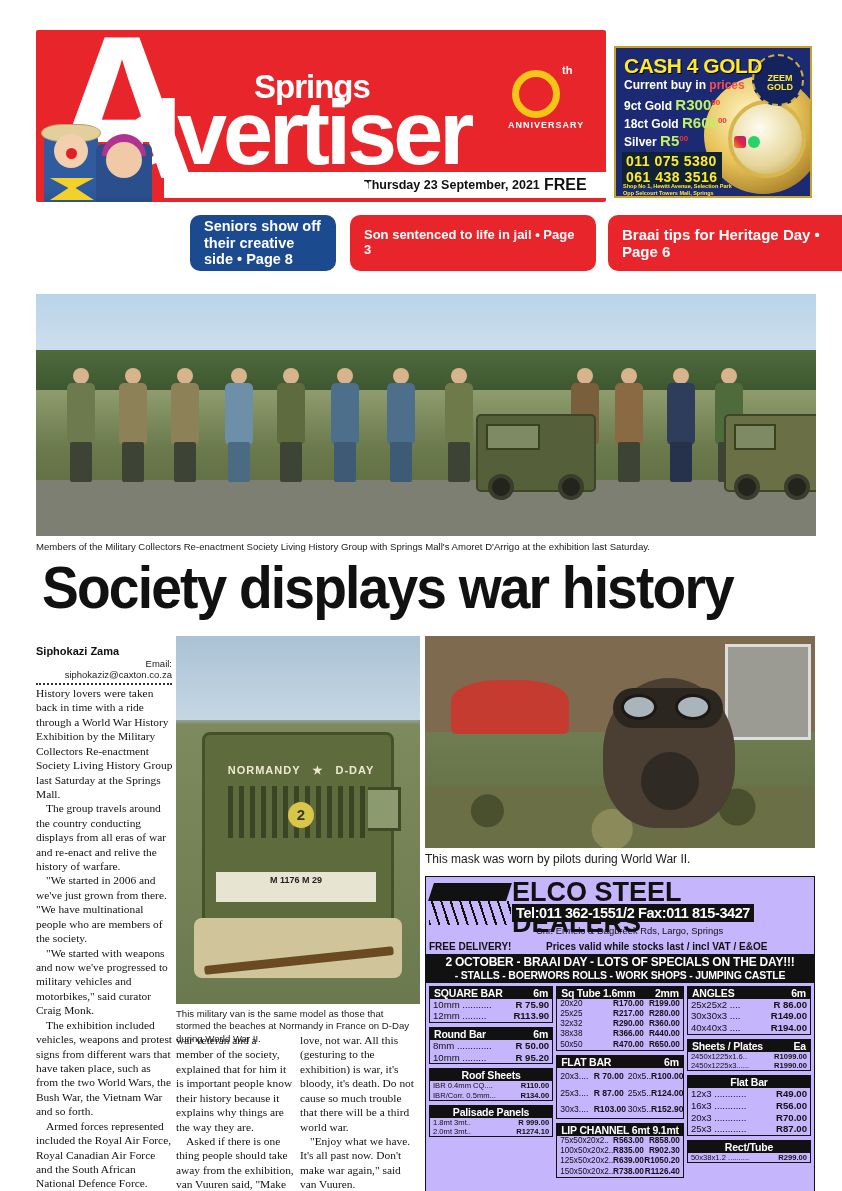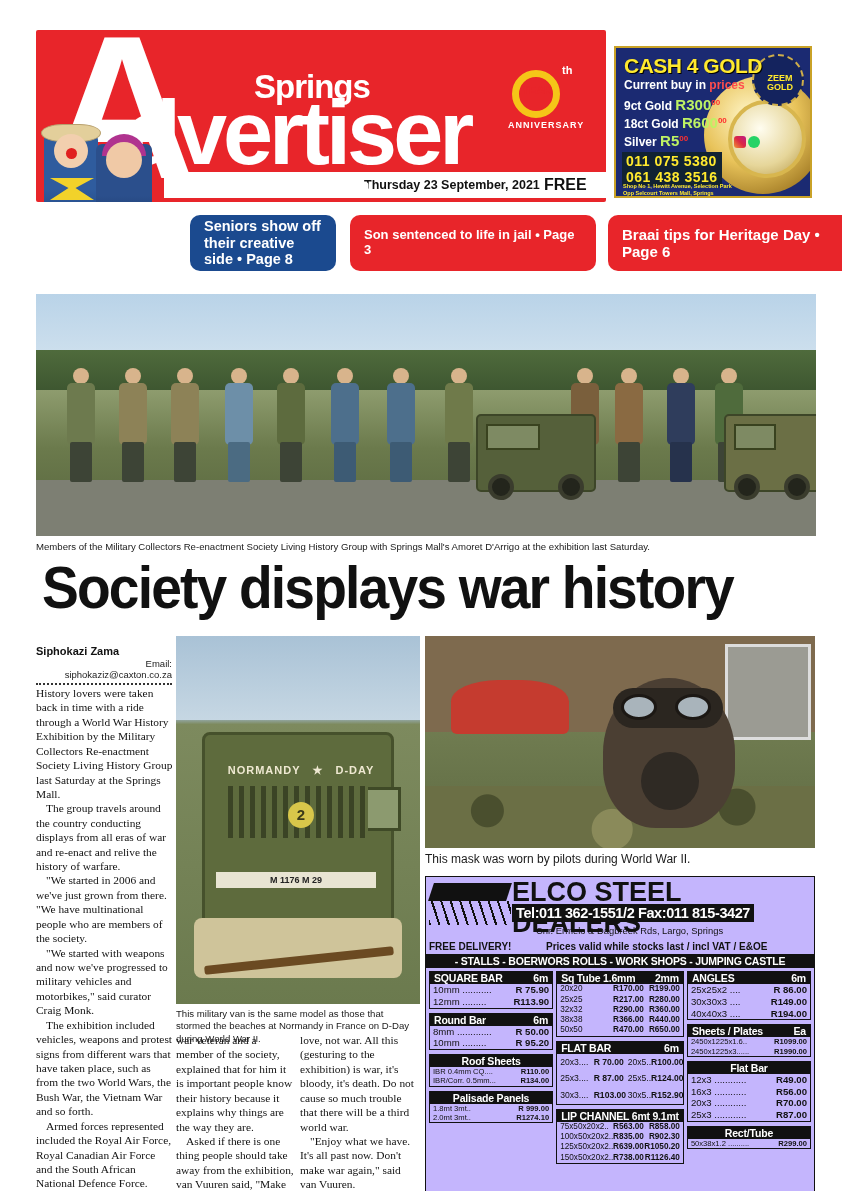--- a/index.html
+++ b/index.html
@@ -179,21 +179,21 @@
     overflow:hidden;
   }
   .pj-sky{position:absolute;left:0;top:0;width:100%;height:84px;background:linear-gradient(#a9c2d6,#c6d7e3);}
   .pj-veh{position:absolute;left:26px;top:96px;width:192px;height:206px;background:#5e6b3d;border:3px solid #46512c;border-radius:8px;}
   .pj-grille{position:absolute;left:52px;top:150px;width:140px;height:52px;background:#4c5730;
     background-image:repeating-linear-gradient(90deg,#3b4425 0 5px,#5e6b3d 5px 11px);}
   .pj-wind{position:absolute;left:44px;top:52px;width:152px;height:44px;background:#8c9a6f;border:3px solid #3f4a27;}
   .pj-txt{position:absolute;left:30px;top:128px;width:190px;text-align:center;font-size:11px;font-weight:bold;color:#efe9d2;letter-spacing:1px;}
   .pj-star{position:absolute;left:112px;top:166px;width:26px;height:26px;border-radius:50%;background:#d8c64a;color:#3a3a1a;
     font-size:15px;font-weight:bold;text-align:center;line-height:26px;}
-  .pj-plate{position:absolute;left:40px;top:236px;width:160px;height:16px;background:#e8e4d2;color:#222;font-size:9px;
+  .pj-plate{position:absolute;left:40px;top:236px;width:160px;height:30px;background:#e8e4d2;color:#222;font-size:9px;
     text-align:center;line-height:16px;font-weight:bold;}
   .pj-bags{position:absolute;left:18px;top:282px;width:208px;height:60px;background:#cfc49a;border-radius:8px;}
   .pj-rifle{position:absolute;left:28px;top:320px;width:190px;height:9px;background:#6b4a22;transform:rotate(-6deg);border-radius:3px;}
 
   .photo-mask {
     position:absolute; left:425px; top:636px; width:390px; height:212px;
     background:linear-gradient(#7e8a5c,#5e6a42); overflow:hidden;
   }
   .pm-wall{position:absolute;left:0;top:0;width:100%;height:96px;background:#7e6a4e;}
   .pm-plane{position:absolute;left:26px;top:44px;width:118px;height:54px;background:#c53b2f;border-radius:40% 40% 6px 6px;}
@@ -480,20 +480,21 @@
       <div class="elco-tel">Tel:011 362-1551/2 Fax:011 815-3427</div>
       <div class="elco-addr">Cnr. Ermelo &amp; Dagbreek Rds, Largo, Springs</div>
     </div>
 
     <div class="elco-line2">
       <span class="fd">FREE DELIVERY!</span>
       <span class="pv">Prices valid while stocks last / incl VAT / E&amp;OE</span>
     </div>
 
     <div class="elco-band">
+      <div class="b1">2 OCTOBER - BRAAI DAY - LOTS OF SPECIALS ON THE DAY!!!</div>
       <div class="b2">- STALLS - BOERWORS ROLLS - WORK SHOPS - JUMPING CASTLE</div>
     </div>
 
     <div class="elco-cols">
 
       <div class="ecol">
         <div class="tbl">
           <div class="th">
             <span>SQUARE BAR</span>
             <span>6m</span>

